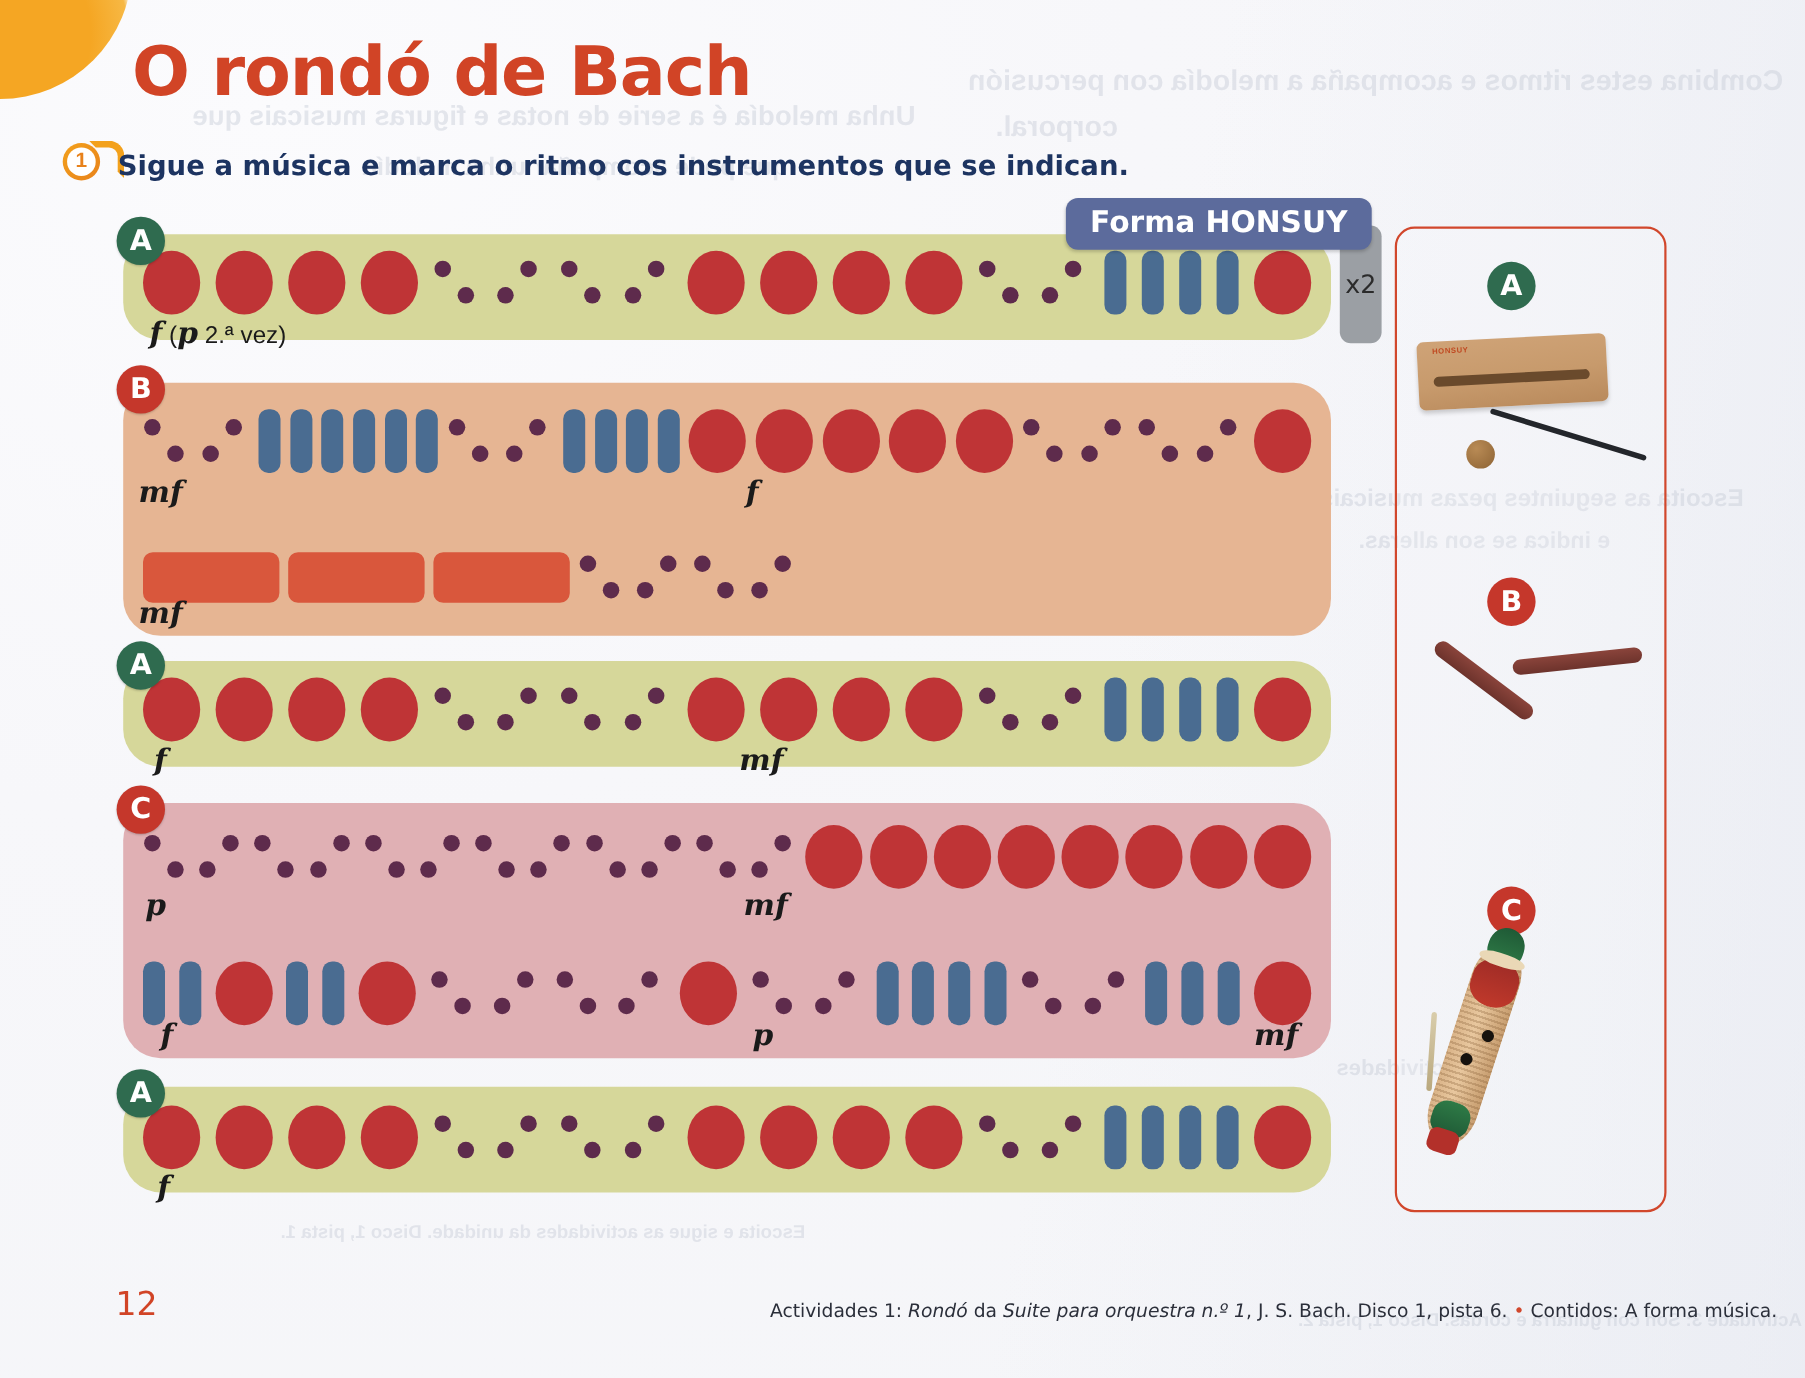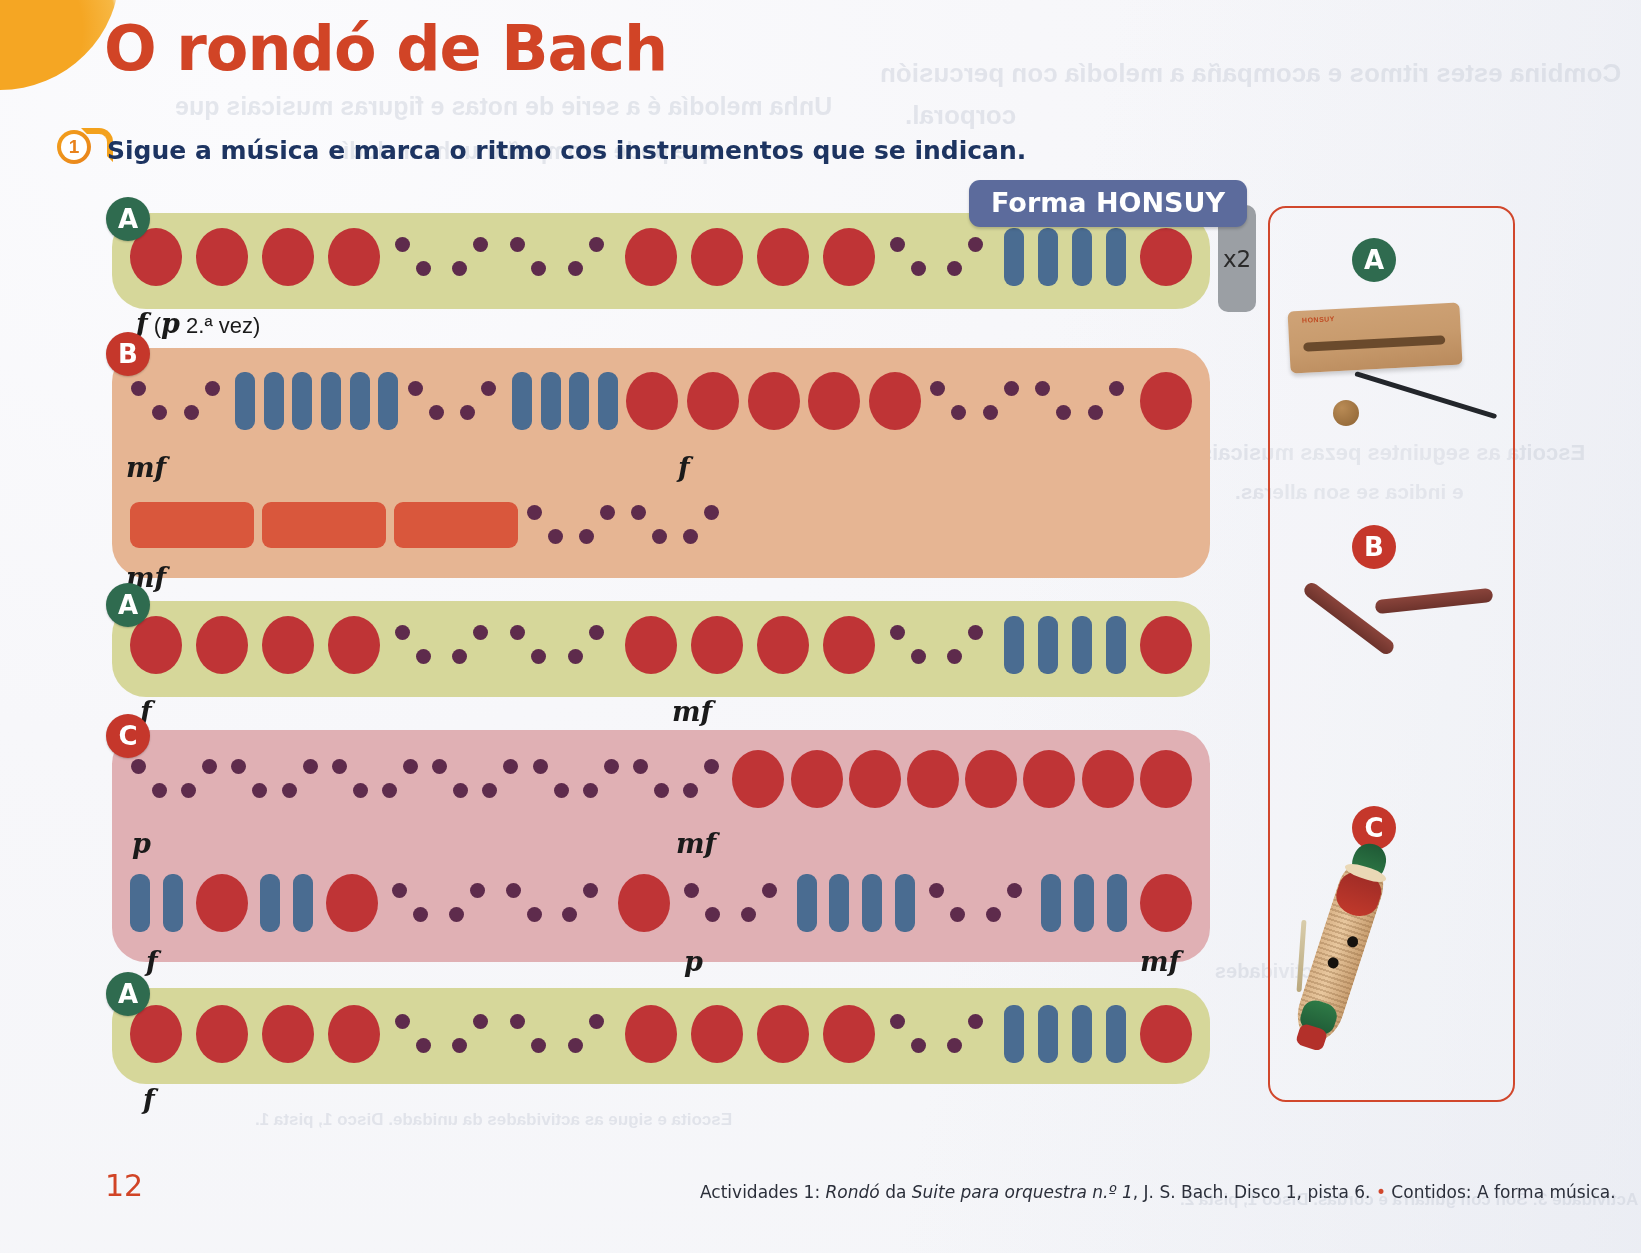--- a/index.html
+++ b/index.html
@@ -37,21 +37,21 @@
   .ghost.g2{left:905px;top:100px;font-size:26px;}
   .ghost.g3{left:175px;top:92px;font-size:25px;}
   .ghost.g4{left:330px;top:138px;font-size:23px;}
   .ghost.g5{left:1200px;top:440px;font-size:22px;}
   .ghost.g6{left:1235px;top:480px;font-size:21px;}
   .ghost.g7{left:255px;top:1110px;font-size:17px;}
   .ghost.g8{left:1180px;top:1190px;font-size:17px;}
   .ghost.g9{left:1215px;top:960px;font-size:20px;}
 
   h1.title{
-    position:absolute;left:104px;top:12px;margin:0;
+    position:absolute;left:104px;top:12px;margin:16px;
     font-size:62px;font-weight:bold;color:#d14426;
     letter-spacing:-1px;
     font-family:"DejaVu Sans", sans-serif;
   }
   
   .act{
     position:absolute;left:57px;top:130px;width:34px;height:34px;
   }
   .act .ring{
     position:absolute;inset:0;border-radius:50%;
@@ -137,21 +137,21 @@
   .pair i.u{left:1px;top:9px;}
   .pair i.d{left:22px;top:33px;}
   .pair.rev i.u{left:22px;top:9px;}
   .pair.rev i.d{left:1px;top:33px;}
 
   
   .dyn{
     position:absolute;color:#1a1a1a;
     font-family:"DejaVu Serif", serif;
     font-style:italic;font-weight:bold;
-    font-size:27px;z-index:7;white-space:nowrap;margin-top:20px;
+    font-size:27px;z-index:7;white-space:nowrap;
   }
   .dyn .reg{font-style:normal;font-weight:normal;font-size:22px;
             font-family:"Liberation Sans", sans-serif;}
 
   
   .panel{
     position:absolute;left:1268px;top:206px;width:243px;height:892px;
     border:2px solid #d1472c;border-radius:18px;
     background:rgba(255,255,255,.15);
   }

